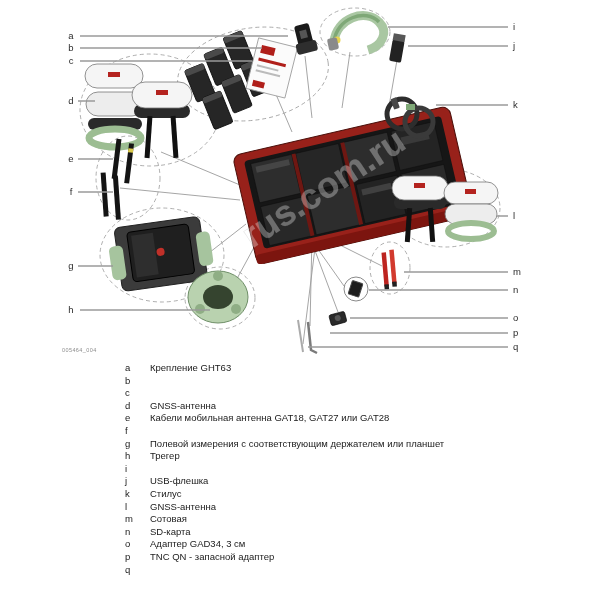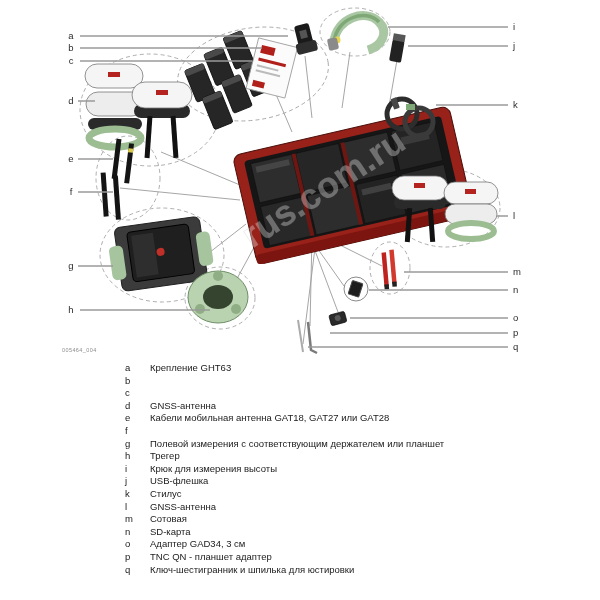--- a/index.html
+++ b/index.html
@@ -287,21 +287,20 @@
     <div class="legend-row">
       <span class="legend-letter">g</span>
       <span class="legend-text">Полевой измерения с соответствующим держателем или планшет</span>
     </div>
     <div class="legend-row">
       <span class="legend-letter">h</span>
       <span class="legend-text">Трегер</span>
     </div>
     <div class="legend-row">
       <span class="legend-letter">i</span>
-      <span class="legend-text">Крюк для измерения высоты</span>
     </div>
     <div class="legend-row">
       <span class="legend-letter">j</span>
       <span class="legend-text">USB-флешка</span>
     </div>
     <div class="legend-row">
       <span class="legend-letter">k</span>
       <span class="legend-text">Стилус</span>
     </div>
     <div class="legend-row">
@@ -315,21 +314,20 @@
     <div class="legend-row">
       <span class="legend-letter">n</span>
       <span class="legend-text">SD-карта</span>
     </div>
     <div class="legend-row">
       <span class="legend-letter">o</span>
       <span class="legend-text">Адаптер GAD34, 3 см</span>
     </div>
     <div class="legend-row">
       <span class="legend-letter">p</span>
-      <span class="legend-text">TNC QN - планшет адаптер</span>
+      <span class="legend-text">TNC QN - запасной адаптер</span>
     </div>
     <div class="legend-row">
       <span class="legend-letter">q</span>
-      <span class="legend-text">Ключ-шестигранник и шпилька для юстировки</span>
     </div>
   </div>
 
 </div>
 
 </body></html>

